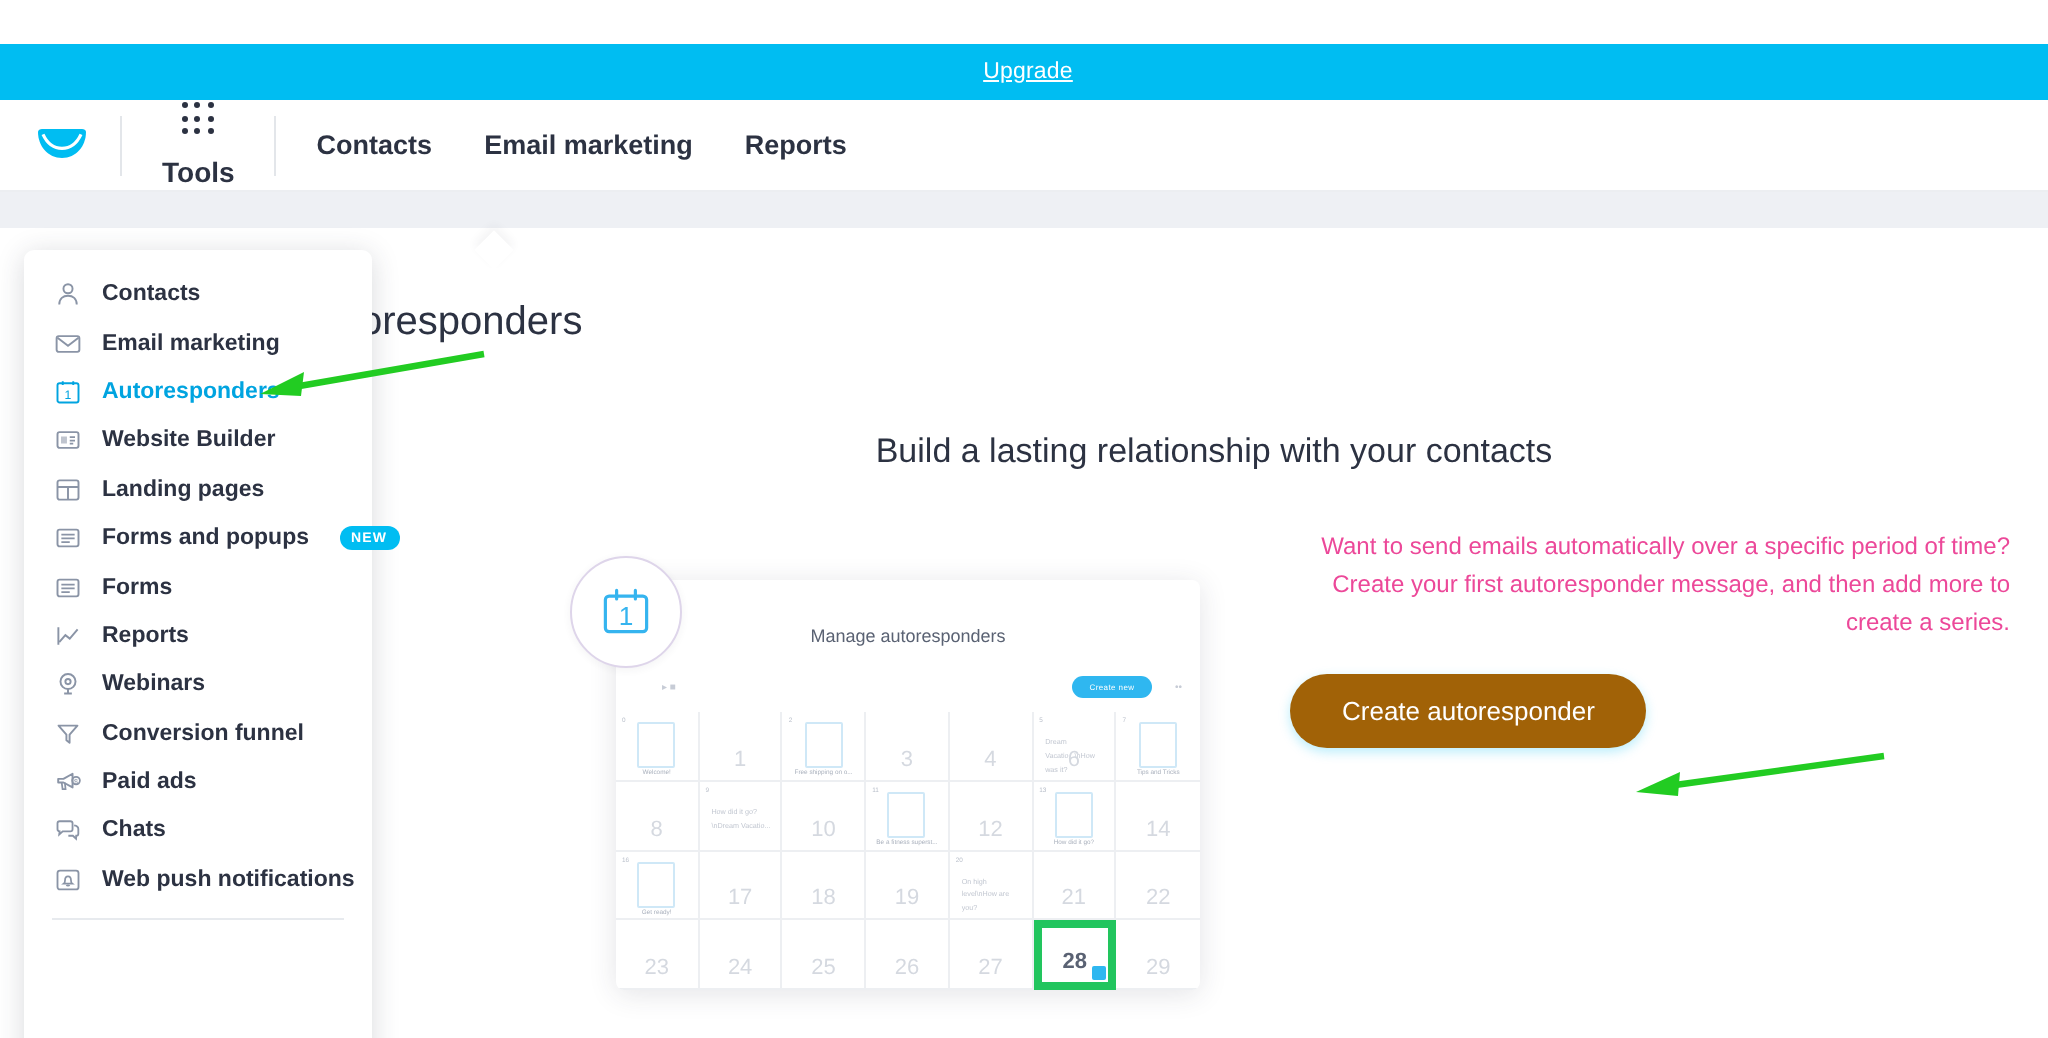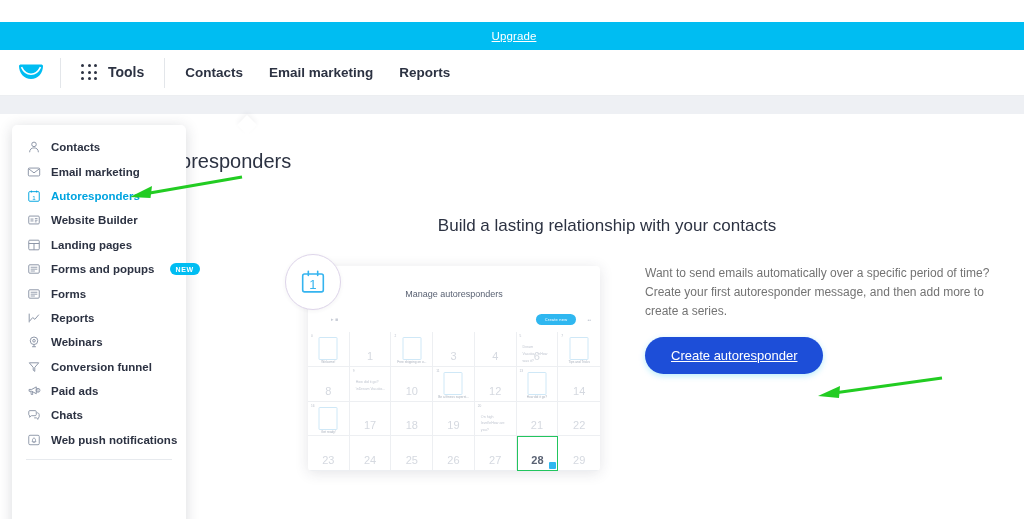--- a/index.html
+++ b/index.html
@@ -32,22 +32,23 @@
     border-bottom: 1px solid #eceef1;
   }
   .brand-logo {
     width: 30px; height: 22px; margin-left: 16px;
     display: flex; align-items: center; justify-content: center;
   }
   .nav-divider {
     width: 1px; height: 30px; background: #e3e6ea; margin: 0 14px;
   }
   .tools-btn {
-    display: flex; align-items: flex-start; gap: 10px; cursor: pointer;
+    display: flex; align-items: center; gap: 10px; cursor: pointer;
     padding: 4px 6px;
+    flex-direction: column;
   }
   .dots-grid {
     width: 17px; height: 17px;
     display: grid; grid-template-columns: repeat(3, 1fr); grid-template-rows: repeat(3, 1fr);
     gap: 2.5px;
   }
   .dots-grid i { display:block; width: 3.3px; height: 3.3px; border-radius: 50%; background: #2c3242; }
   .tools-btn .label { font-size: 14px; font-weight: bold; color: #2c3242; }
   .nav-links { display: flex; align-items: center; gap: 26px; margin-left: 6px; }
   .nav-links a {
@@ -123,21 +124,21 @@
     width: 834px; height: 405px;
   }
   .content-title {
     position: absolute; top: 102px; left: 0; width: 834px;
     text-align: center;
     font-size: 17px; color: #2c3242; font-weight: normal;
   }
 
   
   .illustration {
-    position: absolute; left: 95px; top: 140px;
+    position: absolute; left: 95px; top: 164px;
     width: 315px; height: 225px;
   }
   .ill-card {
     position: absolute; left: 23px; top: 12px;
     width: 292px; height: 205px;
     background: #ffffff;
     border-radius: 4px;
     box-shadow: 0 2px 14px rgba(44,50,66,.13);
     overflow: hidden;
   }
@@ -167,21 +168,21 @@
   }
   .cal-cell {
     border-right: 1px solid #edeff2; border-bottom: 1px solid #edeff2;
     position: relative;
   }
   .cal-cell:nth-child(7n) { border-right: none; }
   .cal-num {
     position: absolute; bottom: 4px; left: 50%; transform: translateX(-50%);
     font-size: 11px; color: #d5d9e0;
   }
-  .cal-cell.today { border: 1px solid #22c55e; }
+  .cal-cell.today { border: 4px solid #22c55e; }
   .cal-cell.today .cal-num { color: #5a6273; font-weight: bold; }
   .cal-cell.today::after {
     content: ""; position: absolute; right: 1px; bottom: 1px;
     width: 7px; height: 7px; background: #2fb7f0; border-radius: 1px;
   }
   .cal-tag {
     position: absolute; top: 2px; left: 3px;
     font-size: 3.2px; color: #b9bfca;
   }
   .cal-thumb {
@@ -205,29 +206,28 @@
     position: absolute; left: 0; top: 0;
     width: 56px; height: 56px; border-radius: 50%;
     background: #ffffff; border: 1px solid #ded5ea;
     display: flex; align-items: center; justify-content: center;
     box-shadow: 0 1px 4px rgba(44,50,66,.06);
   }
 
   
   .copy-col { position: absolute; left: 455px; top: 150px; width: 360px; }
   .copy-p {
-    font-size: 12px; color: #737373; line-height: 1.58; margin: 0 0 16px 0;
+    font-size: 12px; color: #ec4899; line-height: 1.58; margin: 0 0 16px 0; text-align: right;
   }
   .cta-button {
     display: inline-flex; align-items: center; justify-content: center;
     height: 37px; padding: 15px 26px;
-    background: #1d4ed8; color: #ffffff;
+    background: #a16207; color: #ffffff;
     font-size: 13px; border-radius: 19px; border: none; cursor: pointer;
     box-shadow: 0 2px 6px rgba(0,189,242,.28);
-    text-decoration: underline;
   }
 
   
   .anno { position: absolute; z-index: 40; pointer-events: none; }
   .anno-1 { left: 126px; top: 174px; }
   .anno-2 { left: 812px; top: 374px; }
 </style>
 </head>
 <body>
 

